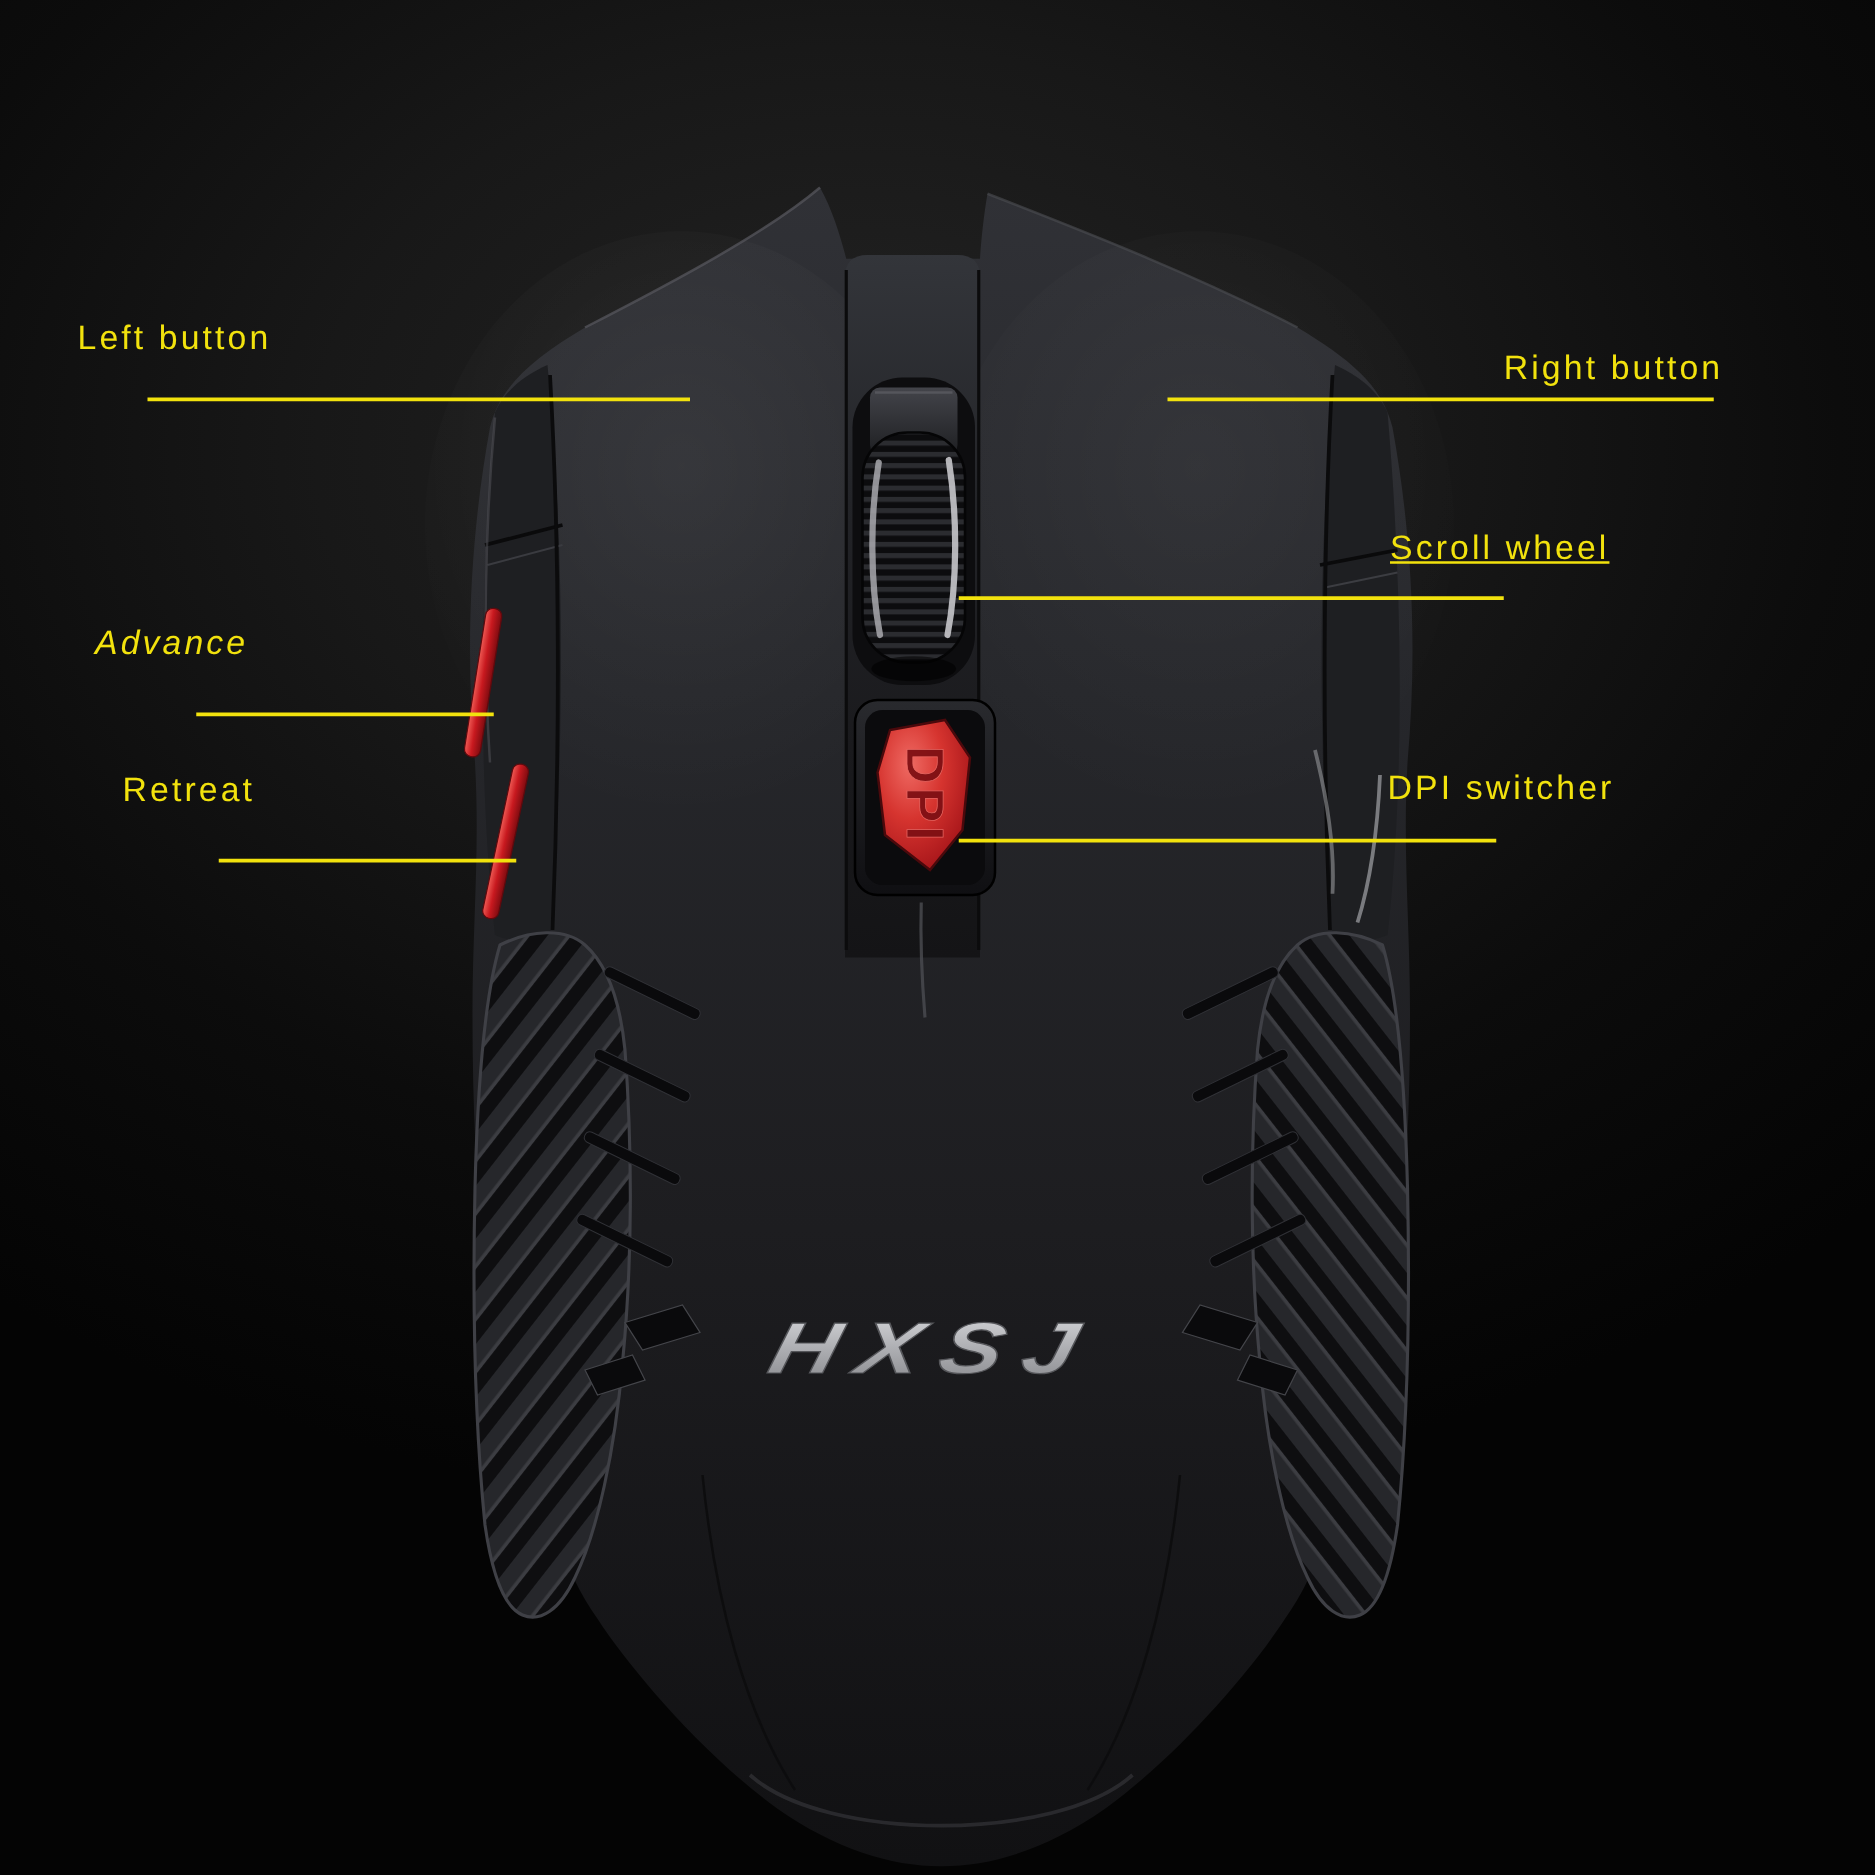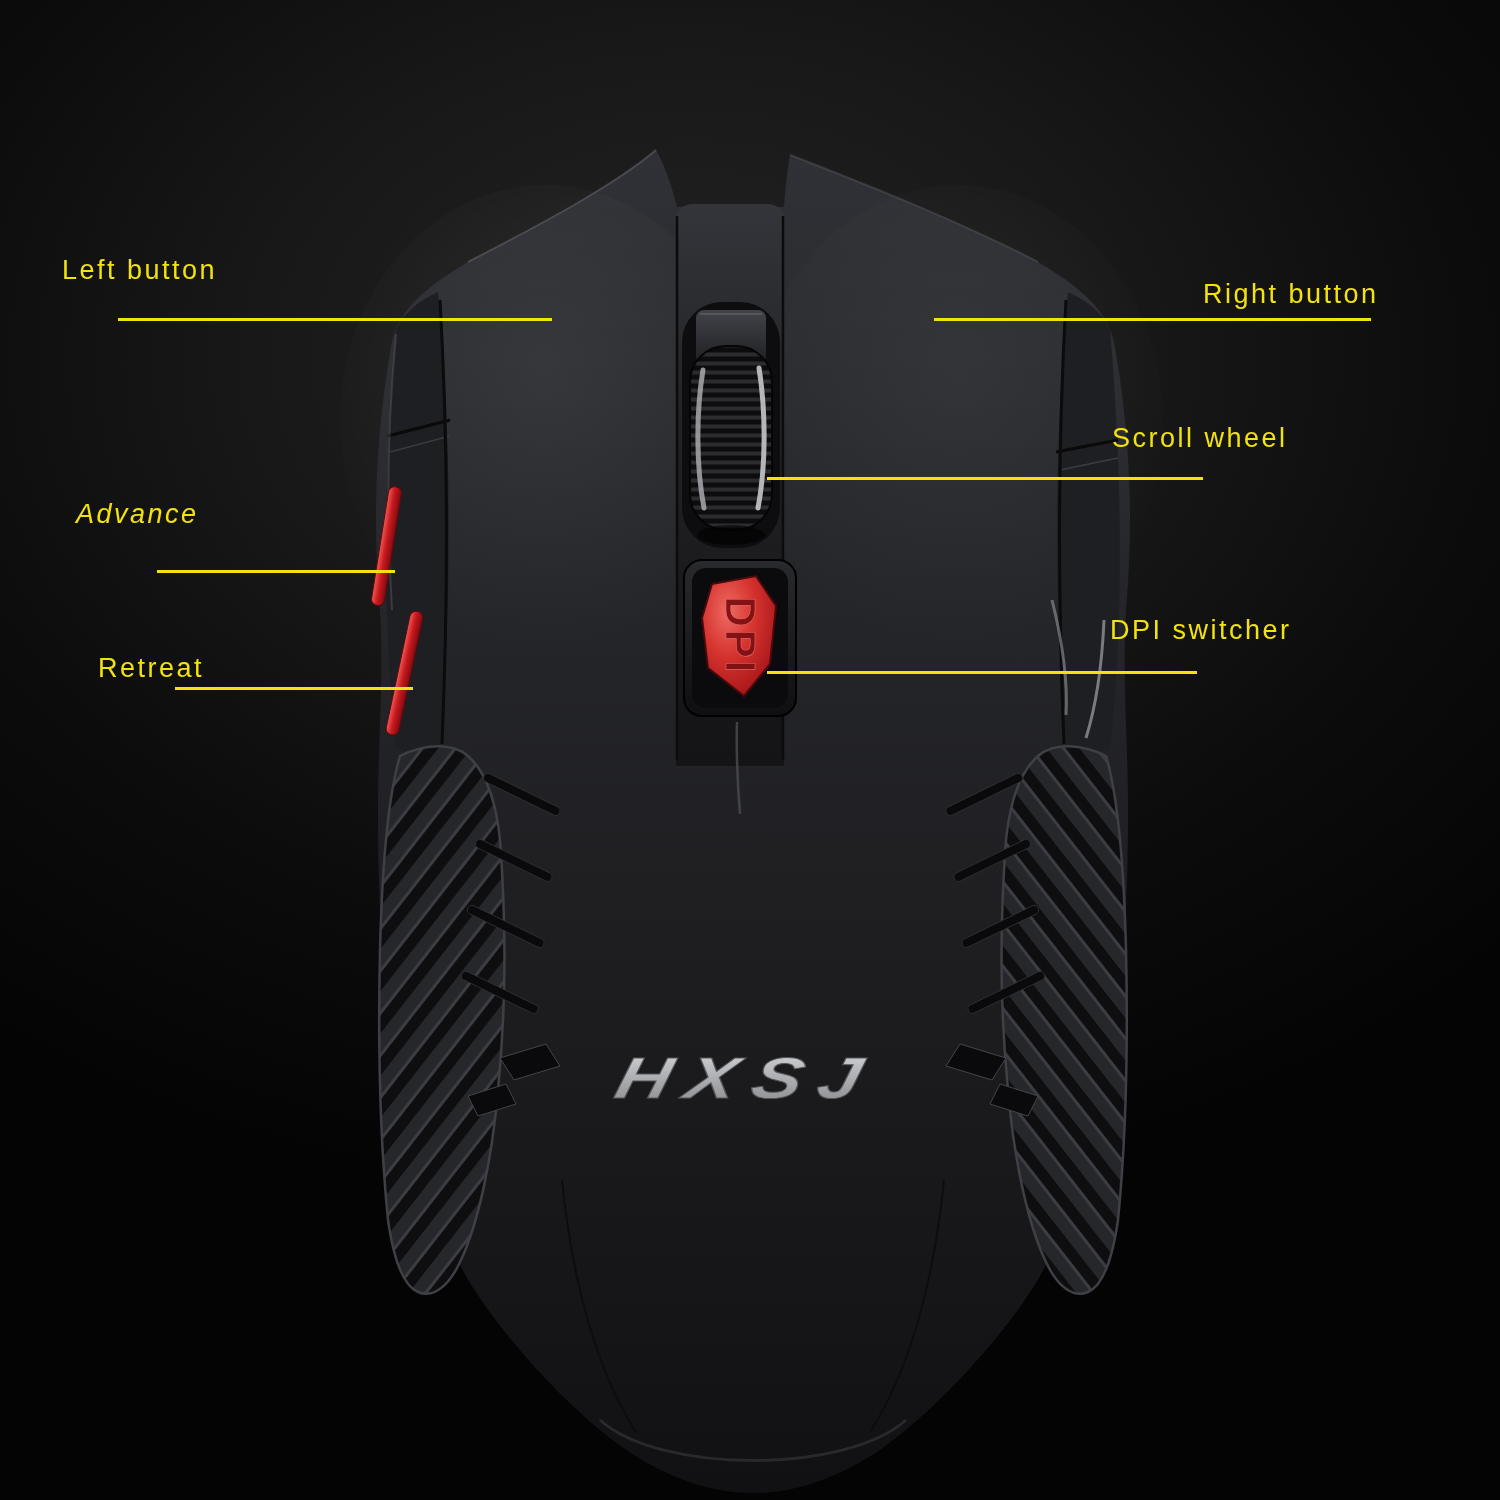--- a/index.html
+++ b/index.html
@@ -24,25 +24,25 @@
   }
   .cline{
     position:absolute;height:3px;
     background:var(--accent,#F2E20D);
   }
   
   #ann-left-button  .label-text{position:absolute;left:62px;top:256px;}
   #ann-left-button  .cline{left:118px;top:318px;width:434px;}
   #ann-right-button .label-text{position:absolute;left:1203px;top:256px;margin-top:24px;}
   #ann-right-button .cline{left:934px;top:318px;width:437px;}
-  #ann-scroll-wheel .label-text{position:absolute;left:1112px;top:424px;}
+  #ann-scroll-wheel .label-text{position:absolute;left:1112px;top:424px;text-decoration:underline;}
   #ann-scroll-wheel .cline{left:767px;top:477px;width:436px;}
   #ann-advance      .label-text{position:absolute;left:76px;top:500px;font-style:italic;}
   #ann-advance      .cline{left:157px;top:570px;width:238px;}
-  #ann-retreat      .label-text{position:absolute;left:98px;top:618px;margin-top:36px;}
+  #ann-retreat      .label-text{position:absolute;left:98px;top:618px;}
   #ann-retreat      .cline{left:175px;top:687px;width:238px;}
   #ann-dpi-switcher .label-text{position:absolute;left:1110px;top:616px;text-align:right;}
   #ann-dpi-switcher .cline{left:767px;top:671px;width:430px;}
   svg.mouse{position:absolute;left:0;top:0;}
 </style>
 </head>
 <body>
 
 <div class="stage">
 

